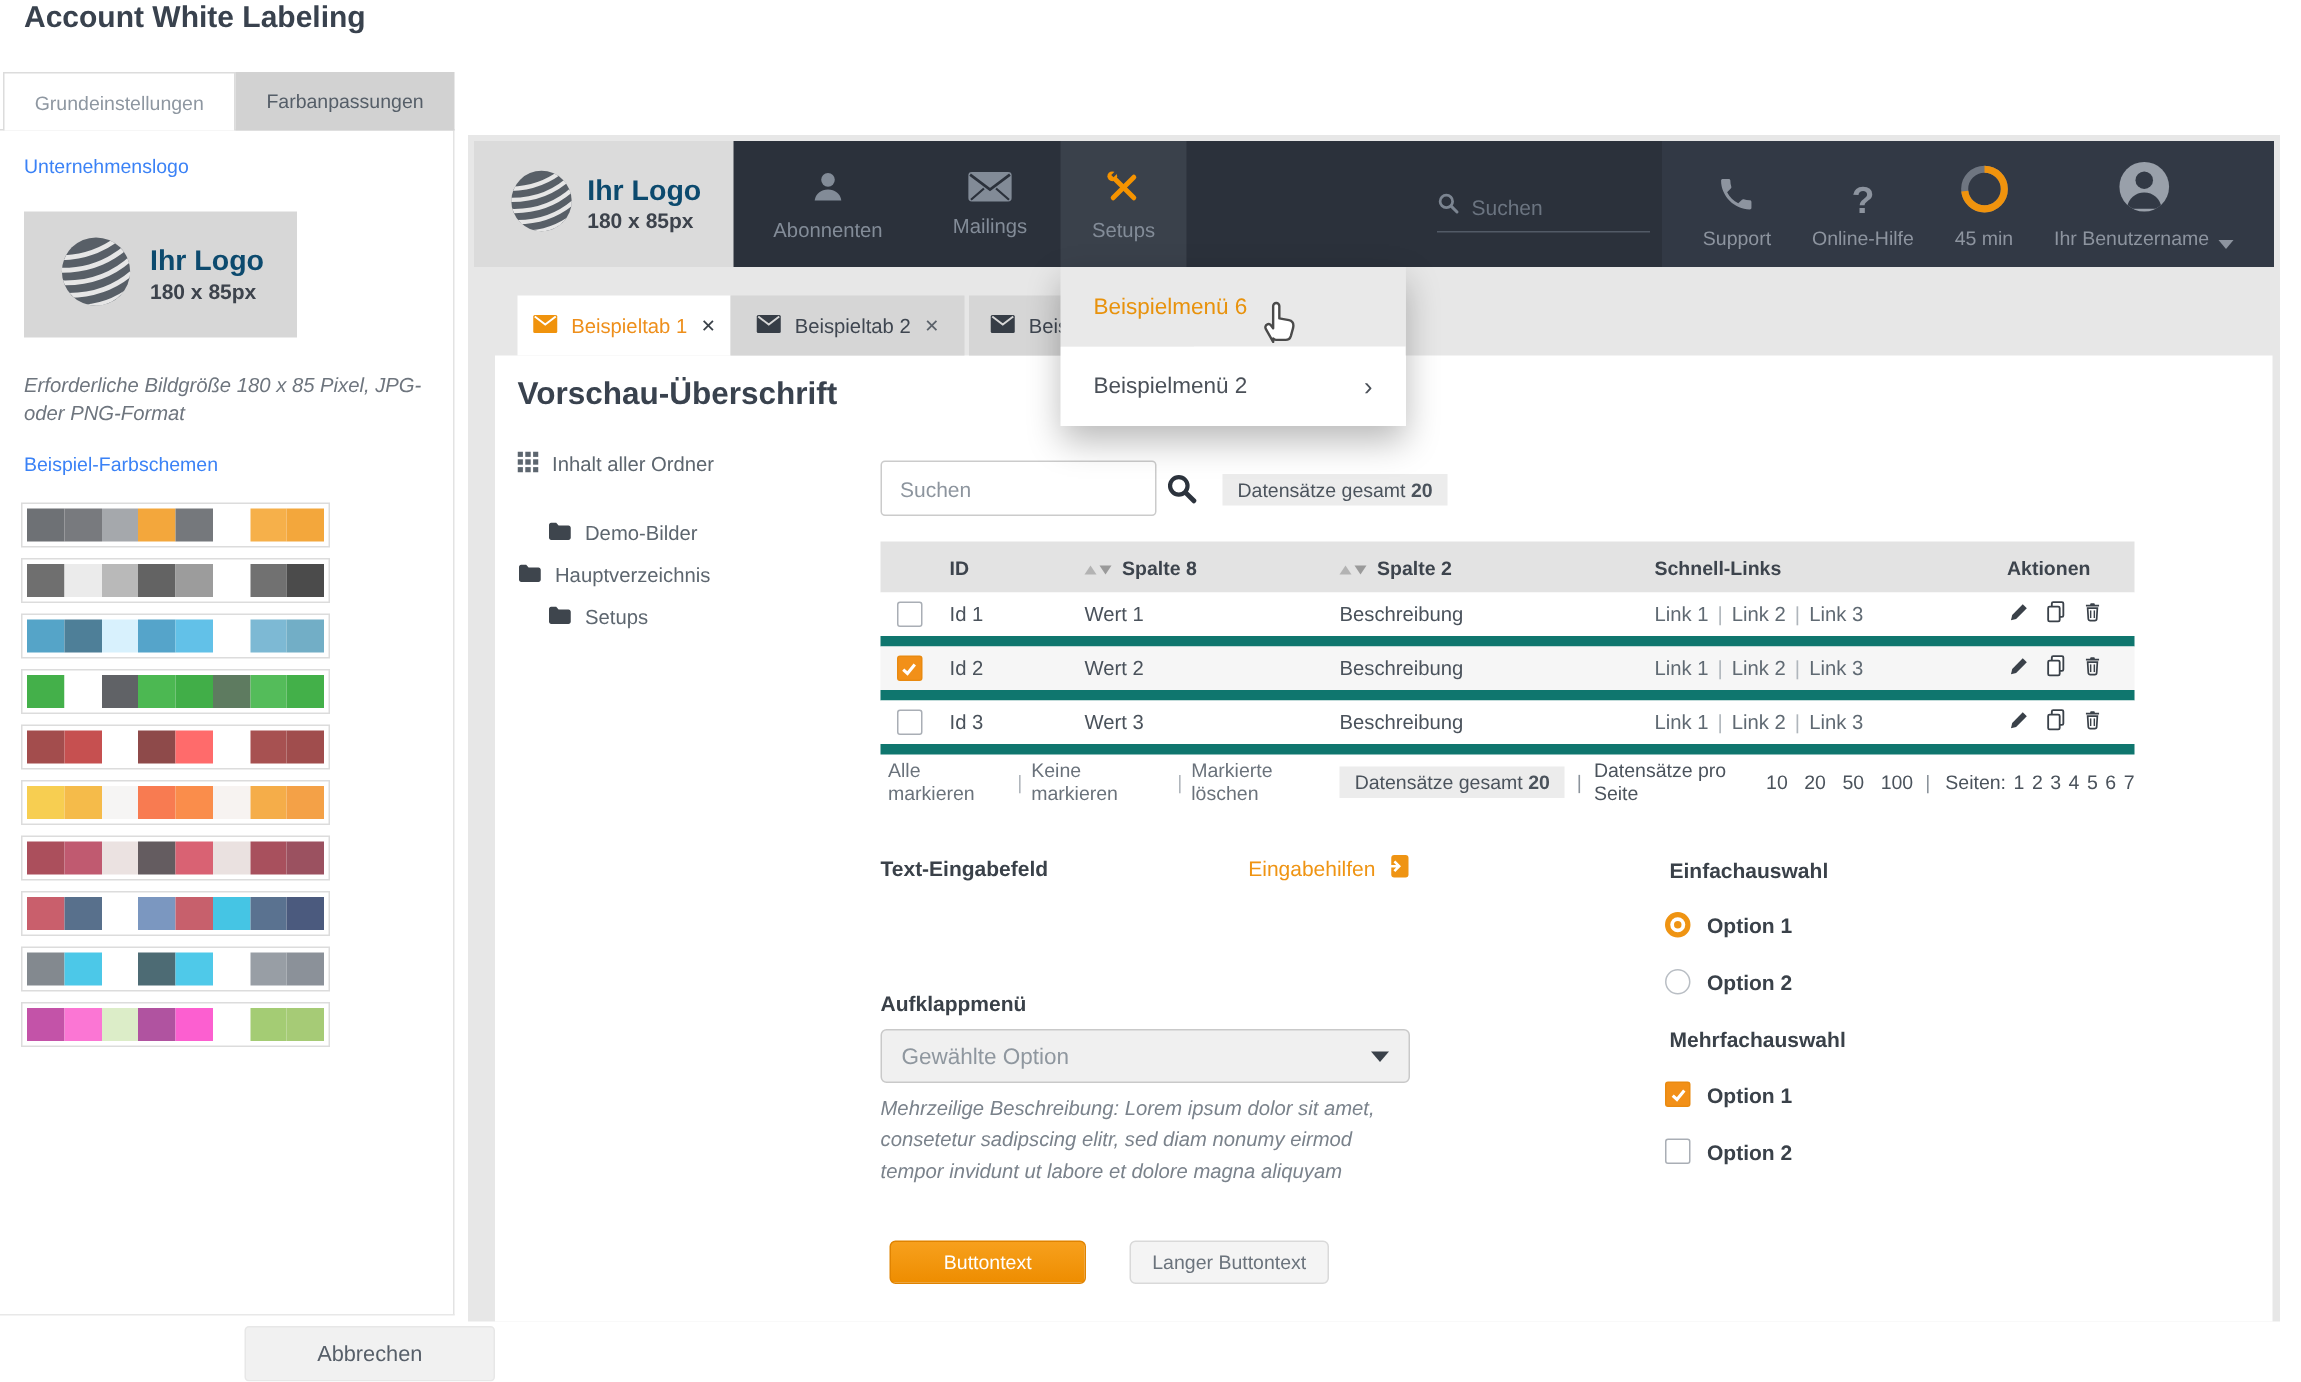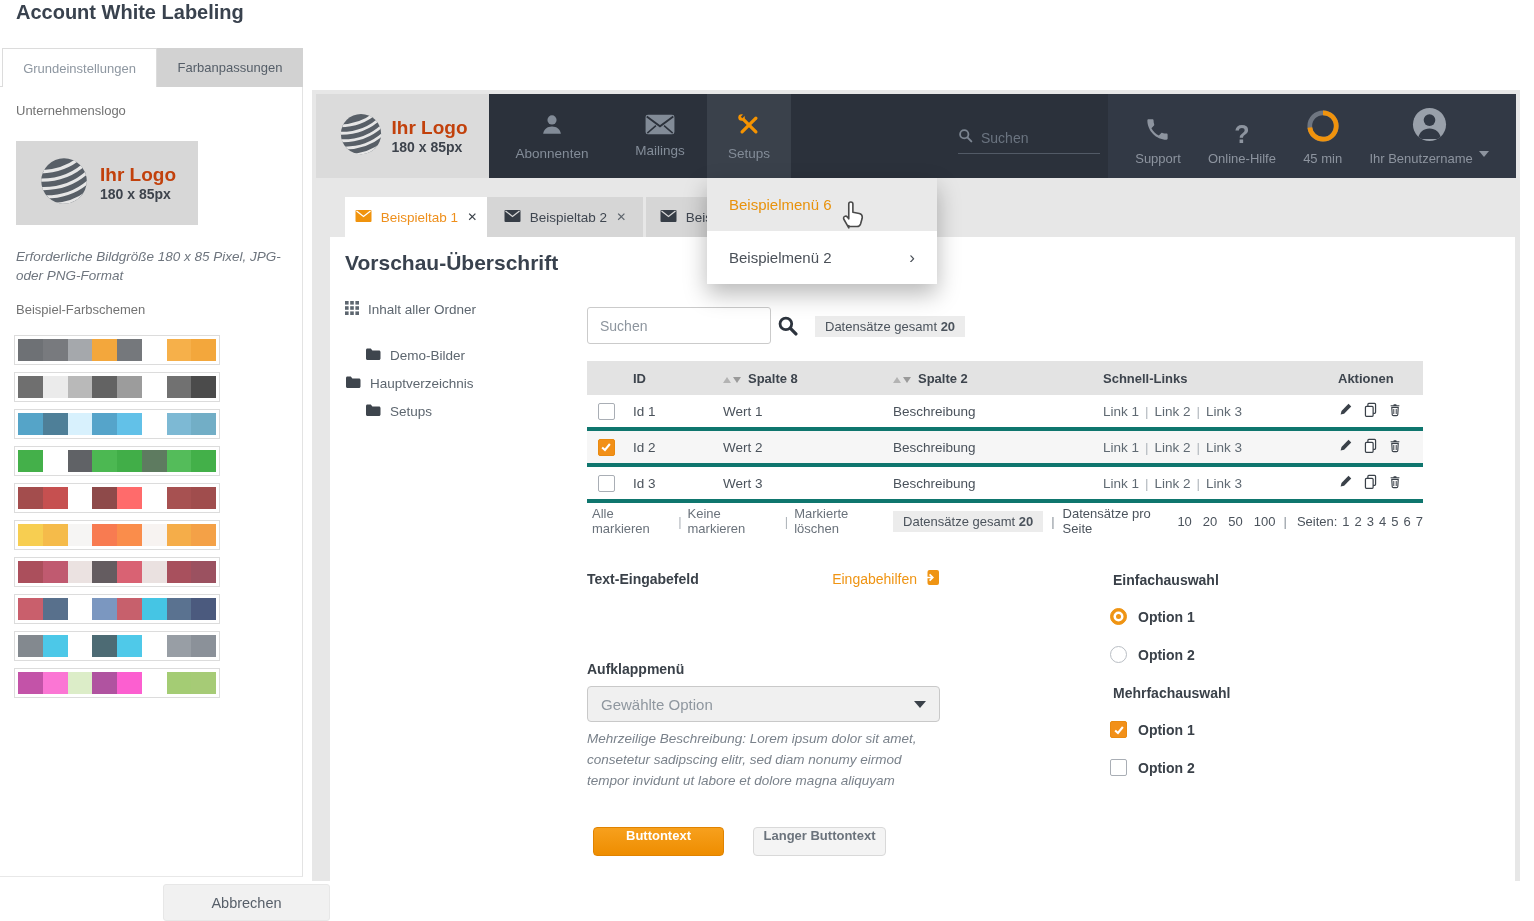--- a/index.html
+++ b/index.html
@@ -13,24 +13,24 @@
 
   
   .side-tabs { left:2px; top:48px; display:flex; height:39px; z-index:5; }
   .side-tab { display:flex; align-items:center; justify-content:center; font-size:13px; cursor:default; }
   .side-tab.active { width:155px; background:#fff; border:1px solid #dcdcdc; border-bottom:none; color:#8e97a1; }
   .side-tab.inactive { width:146px; background:#d2d2d2; color:#555e68; }
 
   
   .sidebar { left:0; top:86px; width:303px; height:791px; background:#fff;
     border-top:1px solid #dcdcdc; border-right:1px solid #e3e3e3; border-bottom:1px solid #e8e8e8; }
-  .side-label { position:absolute; left:16px; font-size:13px; color:#737373; }
+  .side-label { position:absolute; left:16px; font-size:13px; color:#3b82f6; }
   .logo-box { position:absolute; left:16px; top:54px; width:182px; height:84px; background:#d7d7d7;
     display:flex; align-items:center; justify-content:center; gap:10px; }
-  .logo-txt-big { font-size:19px; font-weight:bold; color:#c2410c; line-height:1.15; }
+  .logo-txt-big { font-size:19px; font-weight:bold; color:#0c4a6e; line-height:1.15; }
   .logo-txt-small { font-size:14px; font-weight:bold; color:#3d434c; }
   .side-note { position:absolute; left:16px; top:160px; width:268px; font-style:italic;
     font-size:13.5px; color:#6e757e; line-height:19px; }
   .schemes { position:absolute; left:14px; top:248px; }
   .swatch-row { width:206px; height:30px; border:1px solid #dcdcdc; background:#fff;
     padding:3px; display:flex; margin-bottom:7px; }
   .swatch { flex:1; height:100%; }
 
   .bottom-btn { top:884px; height:37px; background:#f1f1f1; border:1px solid #e7e7e7; border-radius:3px;
     display:flex; align-items:center; justify-content:center; font-size:14.5px; color:#575f69; cursor:default; }
@@ -51,21 +51,21 @@
   .nav-search { position:absolute; left:469px; top:34px; width:142px; display:flex; align-items:center; gap:8px;
     border-bottom:1px solid #525a66; padding-bottom:6px; }
   .nav-search input { background:transparent; border:none; outline:none; width:100px;
     font-size:14px; color:#aab2bd; font-family:inherit; }
   .nav-search input::placeholder { color:#6b7480; }
   .nav-right { position:absolute; left:619px; top:0; right:0; height:84px; display:flex;
     align-items:stretch; justify-content:space-evenly; }
   .nav-ritem { display:flex; flex-direction:column; align-items:center; justify-content:flex-end;
     padding-bottom:12px; gap:5px; color:#8d949f; font-size:13px; cursor:default; }
   .qmark { font-size:25px; font-weight:bold; color:#8d949f; line-height:24px; }
-  .user-label { display:flex; align-items:flex-start; gap:6px; }
+  .user-label { display:flex; align-items:flex-end; gap:6px; }
   .caret-down { width:0; height:0; border-left:5px solid transparent; border-right:5px solid transparent;
     border-top:6px solid #8d949f; }
 
   
   .ptabs { position:absolute; left:33px; top:107px; display:flex; height:40px; z-index:2; }
   .ptab { display:flex; align-items:center; justify-content:center; gap:9px; font-size:13.5px; cursor:default; }
   .ptab.active { width:142px; background:#fff; color:#ee8f1b; }
   .ptab.inactive { background:#d6d6d6; color:#3f4650; }
   .ptab .x { font-size:12px; color:#3a4149; }
   .ptab.inactive .x { color:#5c636b; }
@@ -87,21 +87,21 @@
   .list-search::placeholder { color:#8d959e; }
   .search-mag { left:447px; top:78px; }
   .badge { background:#ececec; padding:3px 10px; font-size:13px; color:#4b535c; white-space:nowrap; }
   .badge b { font-weight:bold; }
   .badge-top { left:485px; top:79px; }
 
   
   .dtable { left:257px; top:124px; width:836px; font-size:13.5px; color:#4a525b; }
   .trow { display:grid; grid-template-columns:38px 98px 170px 210px 235px 1fr; align-items:center; }
   .thead { background:#e3e3e3; height:34px; font-weight:bold; font-size:13px; color:#3d444d; }
-  .tbody-row { height:36px; border-bottom:4px solid #0f766e; background:#fff; }
+  .tbody-row { height:36px; border-bottom:7px solid #0f766e; background:#fff; }
   .tbody-row.sel { background:#f6f6f6; }
   .cell-pad { padding-left:8px; }
   .cb-cell { display:flex; justify-content:center; }
   .sort { display:inline-flex; gap:2px; margin-right:7px; align-items:center; }
   .tri-up { width:0; height:0; border-left:4px solid transparent; border-right:4px solid transparent;
     border-bottom:6px solid #b3b3b3; }
   .tri-down { width:0; height:0; border-left:4px solid transparent; border-right:4px solid transparent;
     border-top:6px solid #9a9a9a; }
   .links-cell span.lnk { color:#606a73; cursor:default; }
   .sep { color:#b0b6bc; margin:0 6px; }
@@ -127,22 +127,22 @@
   .text-input { left:257px; top:366px; width:353px; height:36px; border:1px solid #efa243; border-radius:4px;
     display:flex; align-items:center; padding-left:13px; font-size:15px; color:#99a1aa; }
   .caret-bar { display:inline-block; width:1px; height:17px; background:#222; margin-left:1px; }
   .sel-label { left:257px; top:424px; }
   .select-box { left:257px; top:449px; width:353px; height:36px; background:#f0f0f0; border:1px solid #c9c9c9;
     border-radius:4px; display:flex; align-items:center; padding:0 13px; font-size:15px; color:#8f979f; cursor:default; }
   .select-caret { margin-left:auto; width:0; height:0; border-left:6px solid transparent;
     border-right:6px solid transparent; border-top:7px solid #3a4149; }
   .form-para { left:257px; top:491px; width:350px; font-style:italic; font-size:13.5px; color:#7a828b; line-height:21px; }
   .btn-row { left:263px; top:590px; display:flex; gap:29px; }
-  .btn { height:29px; border-radius:4px; display:flex; justify-content:center;
-    font-size:13px; font-weight:bold; cursor:default; }
+  .btn { height:29px; border-radius:4px; display:flex; align-items:center; justify-content:center;
+    font-size:13px; font-weight:normal; cursor:default; }
   .btn-primary { width:131px; background:linear-gradient(#f7a01d,#ee8d00); color:#fff; border:1px solid #e08300; }
   .btn-secondary { width:133px; background:#f4f4f4; color:#6b737c; border:1px solid #d9d9d9; }
 
   .fr-label1 { left:783px; top:335px; }
   .opt-row { display:flex; align-items:center; gap:11px; position:absolute; left:780px; font-size:14px;
     font-weight:bold; color:#3a4149; cursor:default; }
   .radio { width:17px; height:17px; border-radius:50%; border:1px solid #b9bec4; background:#fff;
     display:flex; align-items:center; justify-content:center; }
   .radio.checked { background:#ef9413; border-color:#ef9413; }
   .radio.checked::after { content:""; width:5px; height:5px; background:#ef9413; border-radius:50%;

